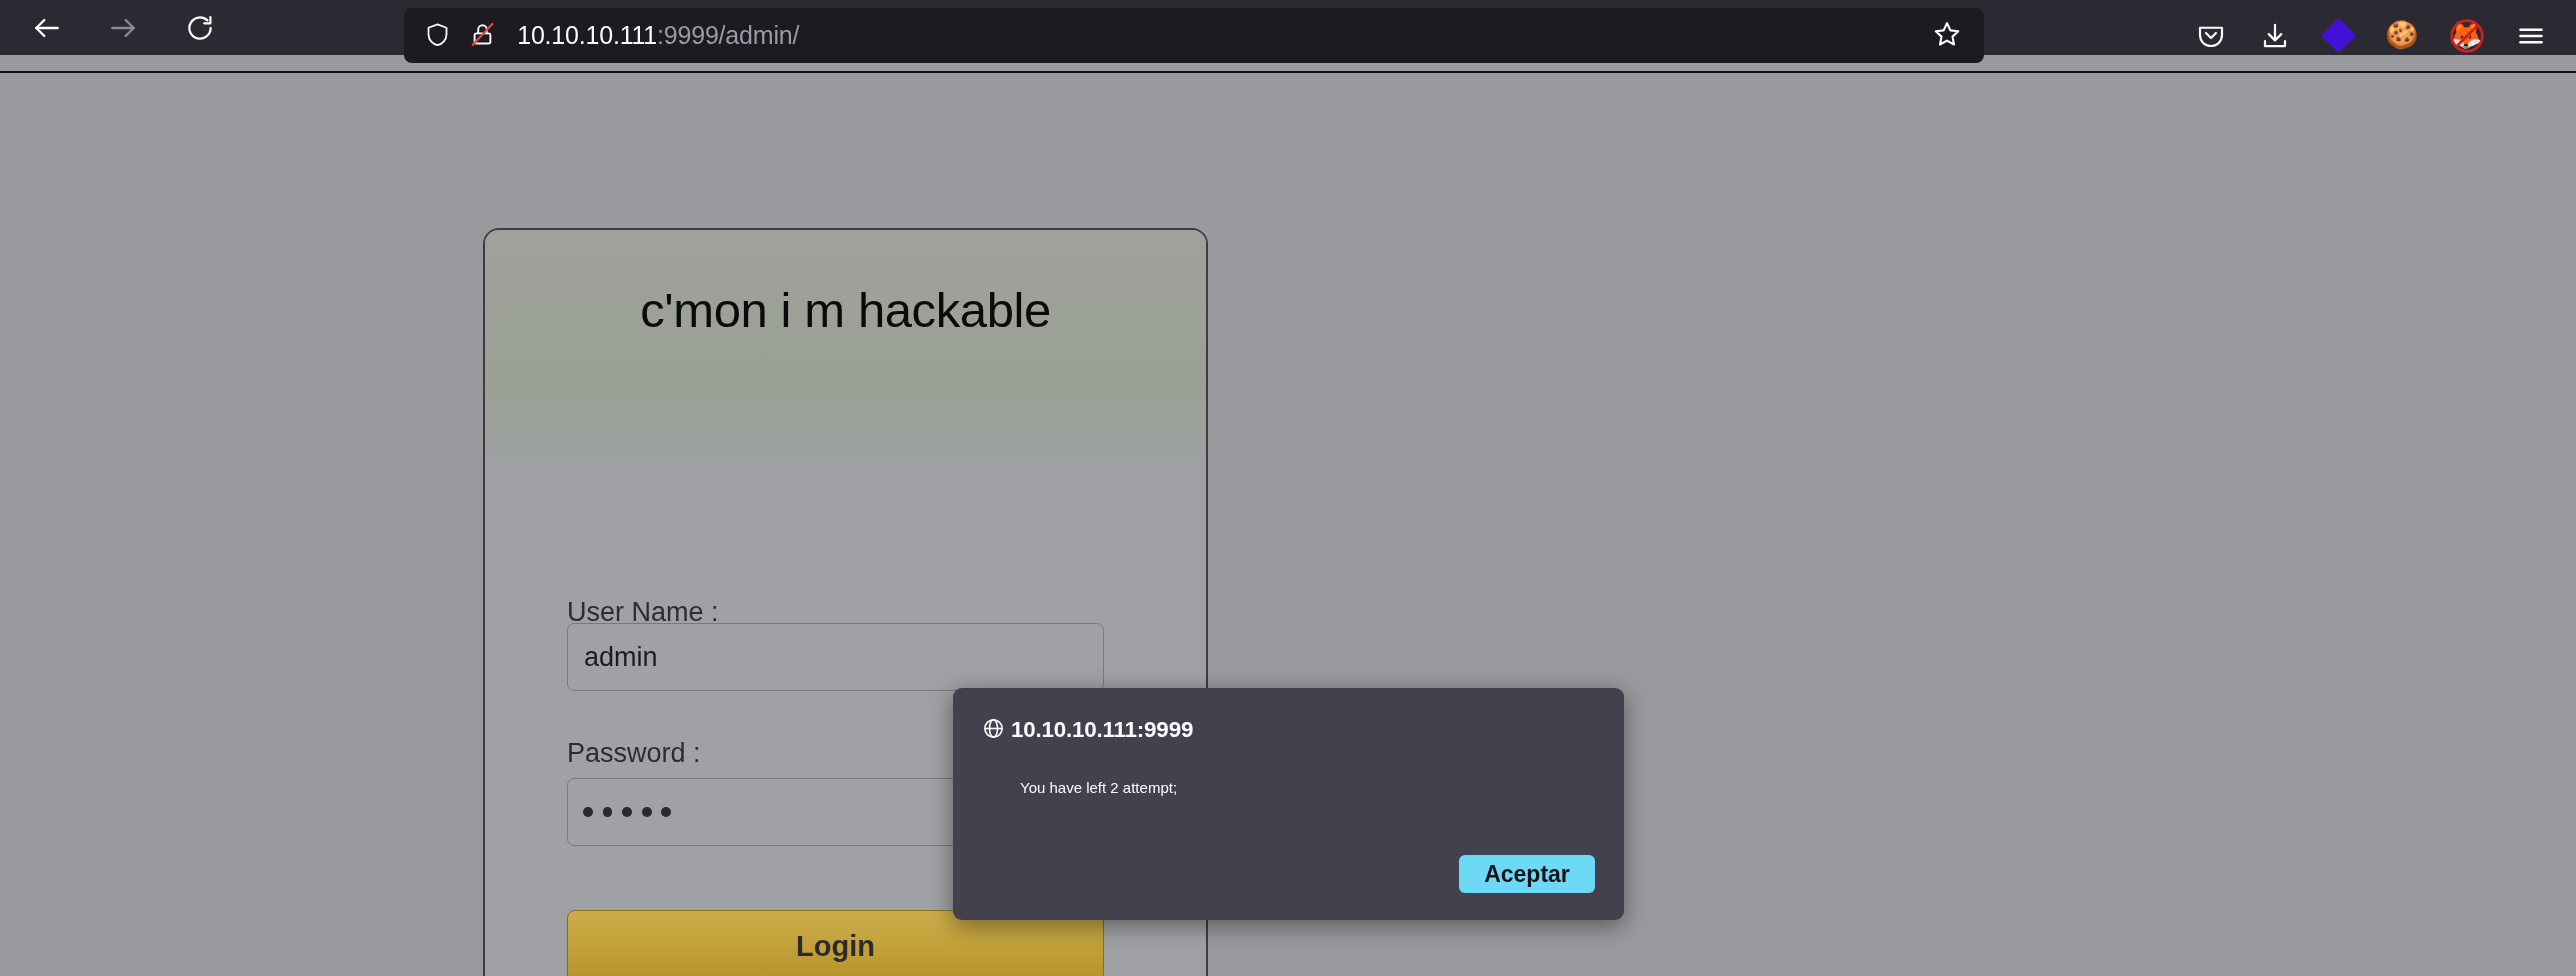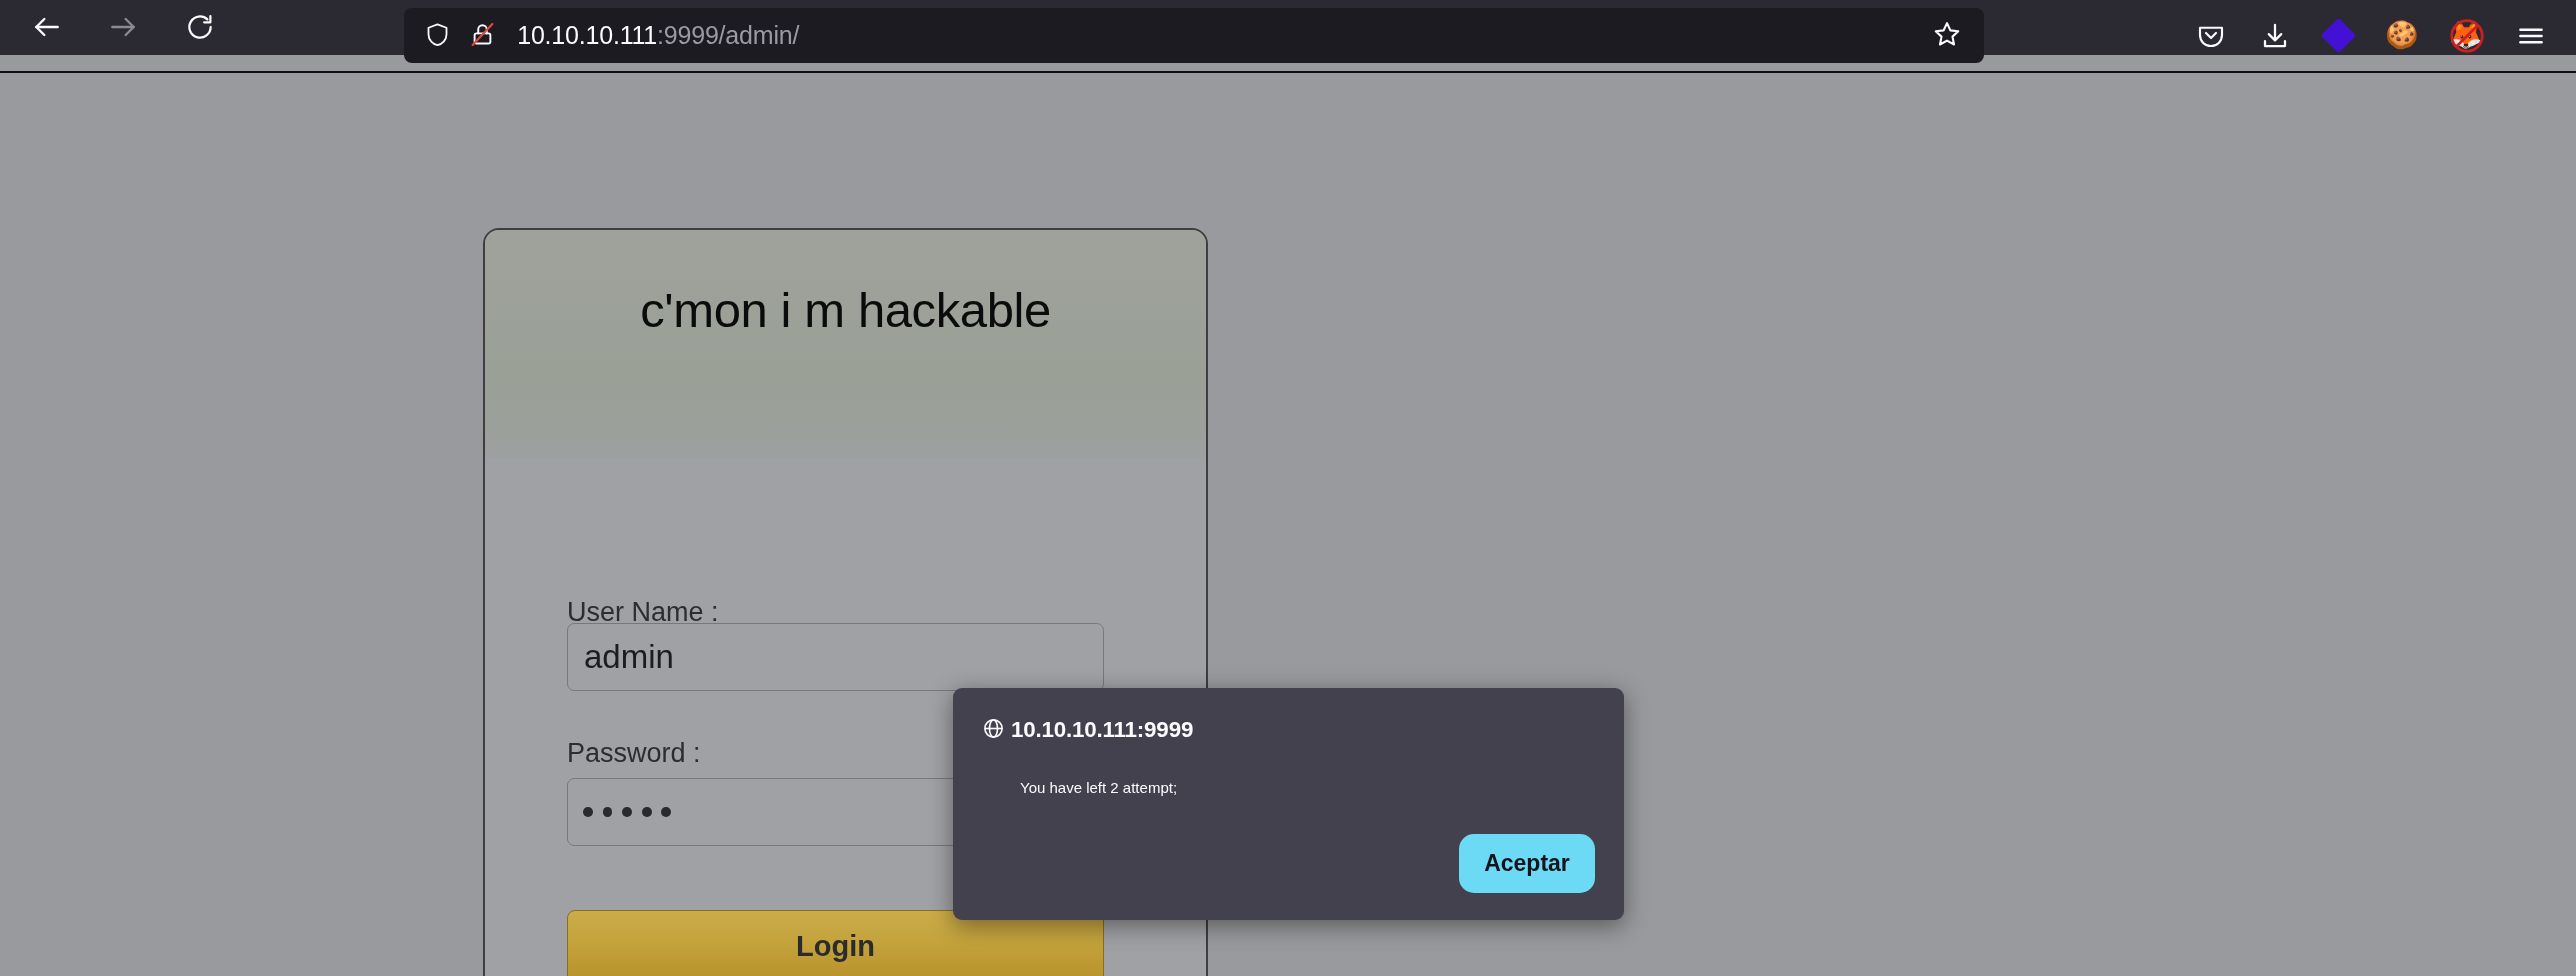--- a/index.html
+++ b/index.html
@@ -14,21 +14,21 @@
   body { background: #999a9d; }
 
   
   .browser-chrome {
     position: absolute;
     left: 0; top: 0;
     width: 2576px;
     height: 55px;
     background: #2b2a33;
     display: flex;
-    align-items: flex-end;
+    align-items: center;
   }
   .chrome-bottom-border {
     position: absolute;
     left: 0; top: 71px;
     width: 2576px; height: 2.7px;
     background: #0f0f12;
   }
 
   .nav-buttons {
     display: flex;
@@ -157,21 +157,21 @@
 
   .text-input {
     position: absolute;
     left: 82px;
     width: 537px;
     height: 68px;
     background: transparent;
     border: 1.8px solid #77787b;
     border-radius: 7.2px;
     font-family: "Liberation Sans", sans-serif;
-    font-size: 33px;
+    font-size: 27px;
     color: #1d1d1f;
     padding: 0 16px;
     outline: none;
   }
   .inp-user { top: 393px; }
   .inp-pass { top: 548px; }
   .pass-dots {
     position: absolute;
     left: 98px; top: 548px;
     height: 68px;
@@ -229,25 +229,25 @@
     position: absolute;
     left: 19px; top: 91px;
     font-size: 15px;
     color: #fbfbfe;
     margin-left: 48px;
   }
   .modal-accept {
     position: absolute;
     right: 29px; bottom: 27px;
     min-width: 136px;
-    height: 59px;
+    height: 38px;
     padding: 0 19.7px;
     background: #6cd9f5;
     border: none;
-    border-radius: 15px;
+    border-radius: 6px;
     font-family: "Liberation Sans", sans-serif;
     font-size: 23px;
     font-weight: bold;
     color: #15141a;
     cursor: pointer;
   }
 </style>
 </head>
 <body>
 

